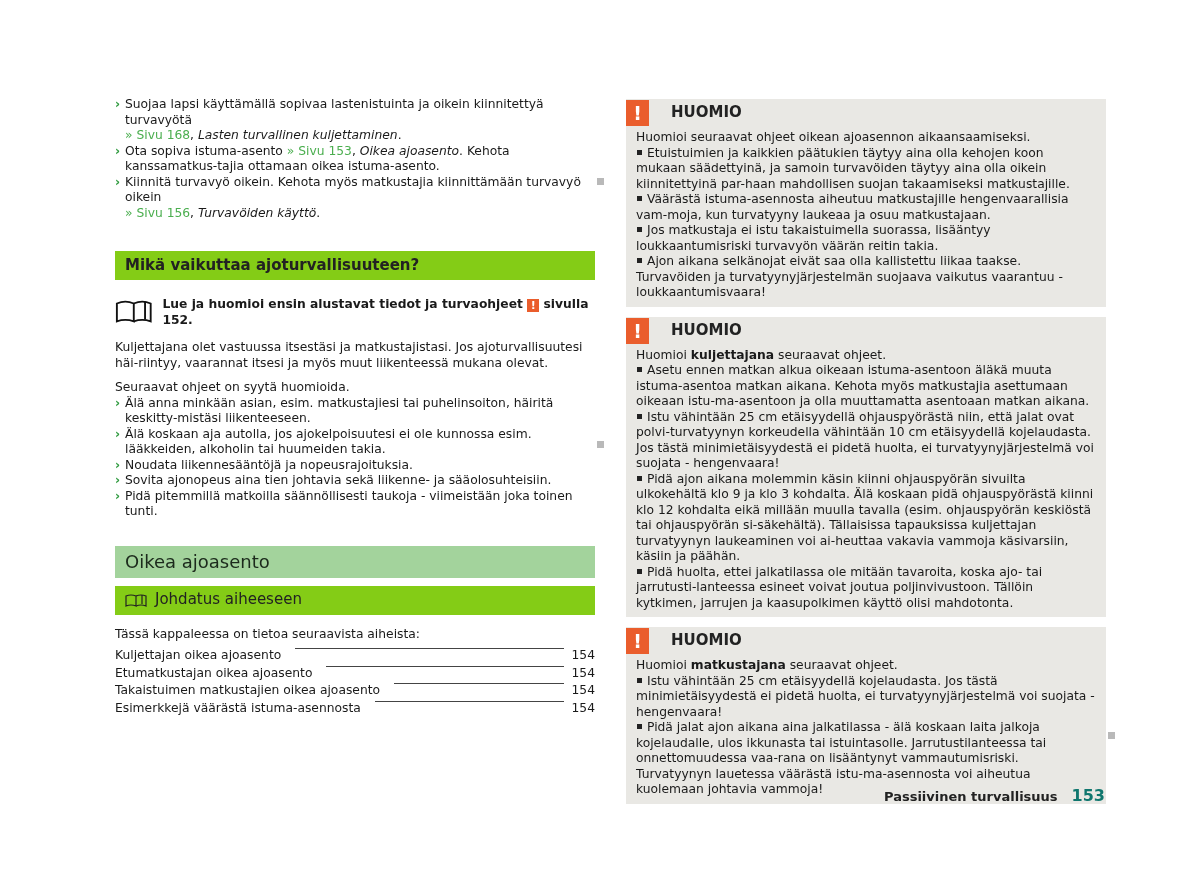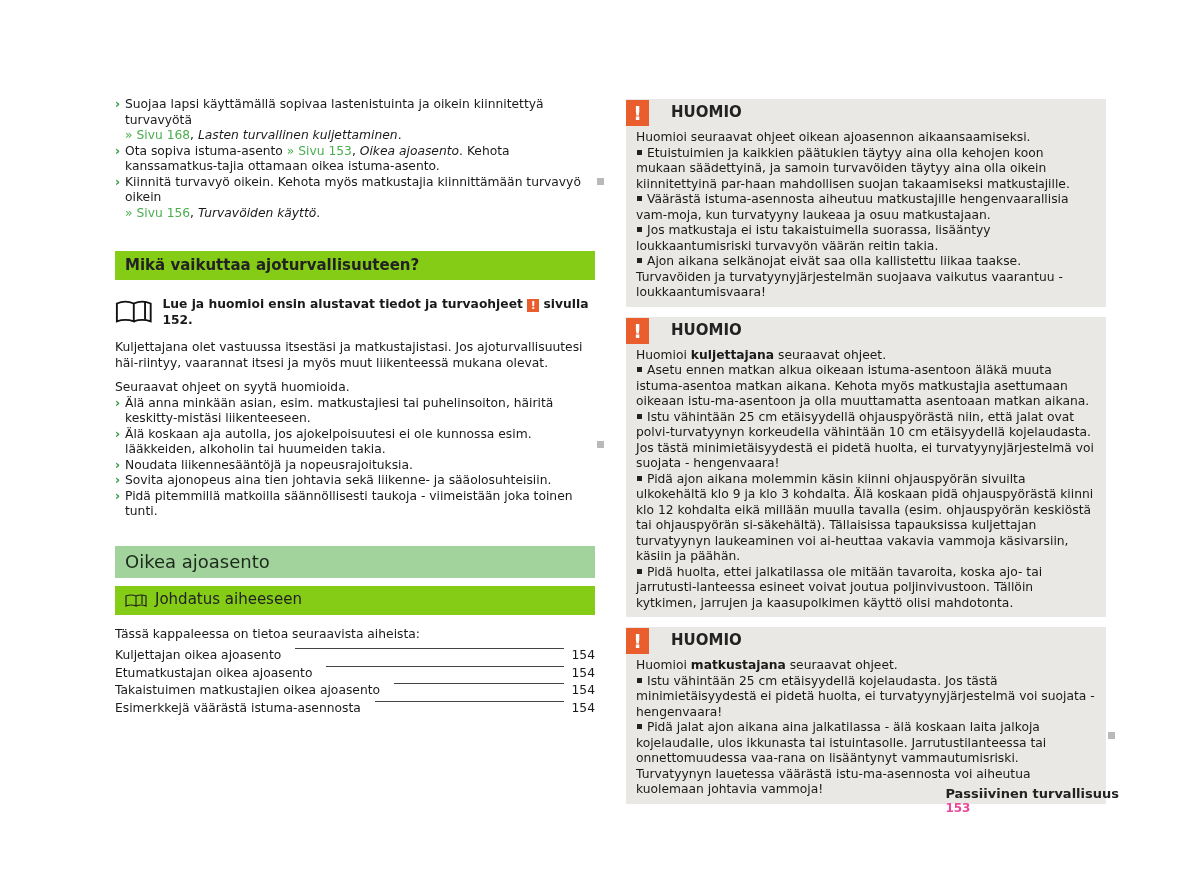--- a/index.html
+++ b/index.html
@@ -20,23 +20,23 @@
     .read-first { display: flex; align-items: center; margin-top: 14px; }
     .read-first .txt { font-weight: bold; padding-left: 8px; padding-top: 3px; }
     .warn-inline { display: inline-block; width: 12px; height: 13px; background: #ea5d2c; color: #fff; font-weight: bold; text-align: center; line-height: 13px; font-size: 11px; vertical-align: -1px; }
     .toc-row { display: flex; align-items: flex-start; height: 17.5px; }
     .toc-row .leader { flex: 1; border-bottom: 1px solid #444; margin: 0 8px 4px 14px; }
     .note-box { background: #e9e8e4; padding: 0 10px 6px 10px; }
     .note-head { display: flex; align-items: center; height: 28px; margin-left: -10px; margin-bottom: 3px; }
     .note-head .excl { width: 23px; height: 26px; background: #ea5d2c; color: #fff; font-weight: bold; font-size: 19px; text-align: center; line-height: 26px; }
     .note-head .title { font-size: 15px; font-weight: bold; margin-left: 22px; color: #222; }
     .note-box .sq { display: inline-block; width: 5px; height: 5px; background: #222; vertical-align: 2px; margin-right: 5px; margin-left: 1px; }
-    .footer { position: absolute; top: 786px; right: 95px; display: flex; align-items: baseline; flex-direction: column; }
+    .footer { position: absolute; top: 786px; right: 95px; display: flex; align-items: baseline; }
     .footer .sec { font-size: 13px; font-weight: bold; color: #222; }
-    .footer .pg { font-size: 12px; font-weight: bold; margin-left: 14px; color: #ec4899; }
+    .footer .pg { font-size: 16px; font-weight: bold; margin-left: 14px; color: #0f766e; }
   </style>
 </head>
 <body>
 
 <div class="col-left">
 
   <div>
     <div class="bullet">
       <span class="arrow">›</span>
       <span>Suojaa lapsi käyttämällä sopivaa lastenistuinta ja oikein kiinnitettyä turvavyötä</span><br>

